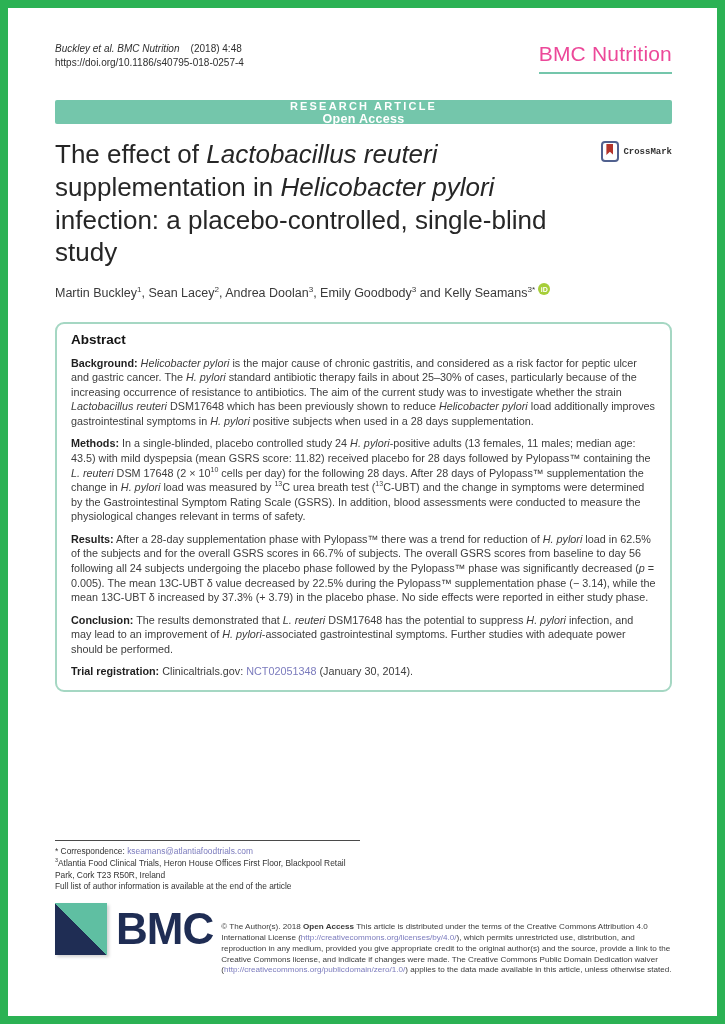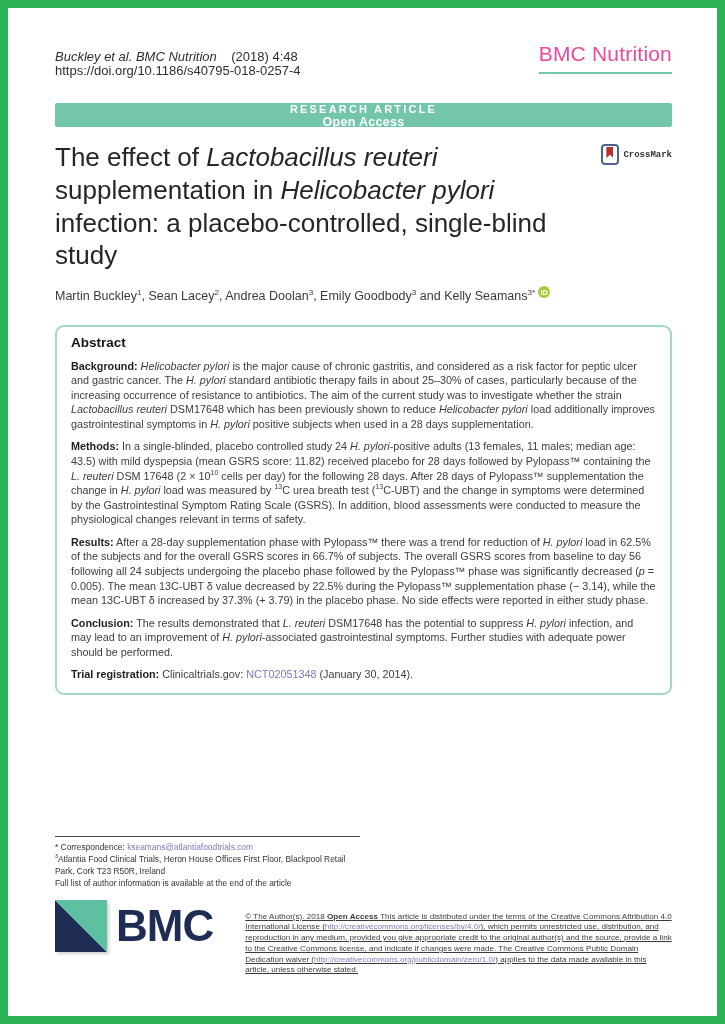--- a/index.html
+++ b/index.html
@@ -6,21 +6,21 @@
   .page{
     width:725px;height:1024px;box-sizing:border-box;
     border:8px solid var(--border-green,#2bb254);
     background:#fff;display:flex;flex-direction:column;overflow:hidden;
     font-family:"Liberation Sans",sans-serif;
   }
   .content{flex:1;display:flex;flex-direction:column;min-height:0;padding:34px 45px 0 47px;}
 
   
   .masthead{display:flex;justify-content:space-between;align-items:flex-start;}
-  .citation{font-size:13px;line-height:13.5px;color:#2f2f2f;margin-top:8px;}
+  .citation{font-size:10px;line-height:13.5px;color:#2f2f2f;}
   .journal-name{font-size:21px;font-weight:400;color:#ec4899;letter-spacing:.2px;
     border-bottom:2px solid var(--teal,#74c6ab);padding-bottom:6px;}
 
   
   .article-bar{margin-top:26px;background:var(--teal,#74c6ab);border-radius:2px;height:24px;
     display:flex;align-items:center;justify-content:space-between;padding:0 10px;color:#fff;flex-direction:column;}
   .bar-left{font-size:11px;font-weight:bold;letter-spacing:2.2px;}
   .bar-right{font-size:12.5px;font-weight:bold;letter-spacing:.3px;}
 
   
@@ -51,27 +51,27 @@
   .lnk{color:var(--link,#7b7bbd);text-decoration:none;cursor:pointer;}
 
   .flex-spacer{flex:1 1 auto;min-height:8px;}
 
   
   .footnotes{width:305px;border-top:1px solid #4a4a4a;padding-top:5px;
     font-size:8.4px;line-height:1.4;color:#333;}
   .footnotes div{margin:0;}
 
   
-  .footer-row{display:flex;align-items:flex-start;gap:32px;margin:10px 0 40px;}
+  .footer-row{display:flex;align-items:flex-start;gap:8px;margin:10px 0 40px;}
   .bmc-logo{display:flex;align-items:center;gap:9px;flex:0 0 auto;}
   .bmc-square{width:52px;height:52px;display:inline-block;
     background:linear-gradient(45deg,var(--navy,#1f2d54) 49.6%,var(--logo-teal,#5fbfa2) 50%);
     box-shadow:2px 2px 3px rgba(0,0,0,.18);}
   .bmc-word{font-size:44px;font-weight:bold;color:var(--navy,#1f2d54);letter-spacing:-1px;line-height:1;}
-  .license{flex:1;font-size:8.1px;line-height:1.33;color:#3b3b3b;margin-top:12px;text-decoration:underline;}
+  .license{flex:1;font-size:8.1px;line-height:1.33;color:#3b3b3b;margin-top:19px;}
 
   sup{font-size:65%;line-height:0;}
 </style>
 </head>
 <body>
 
 <div class="page">
   <div class="content">
 
     <div class="masthead">

